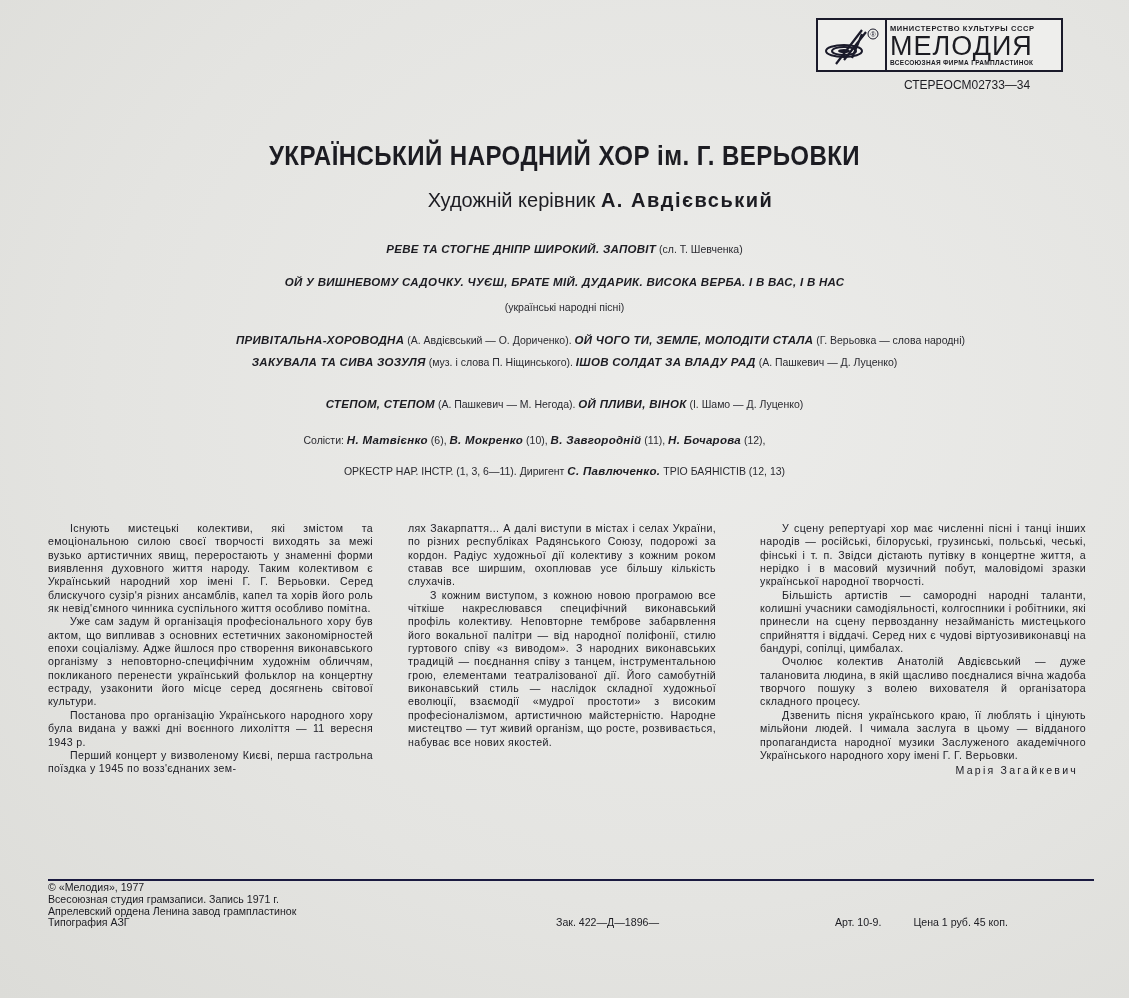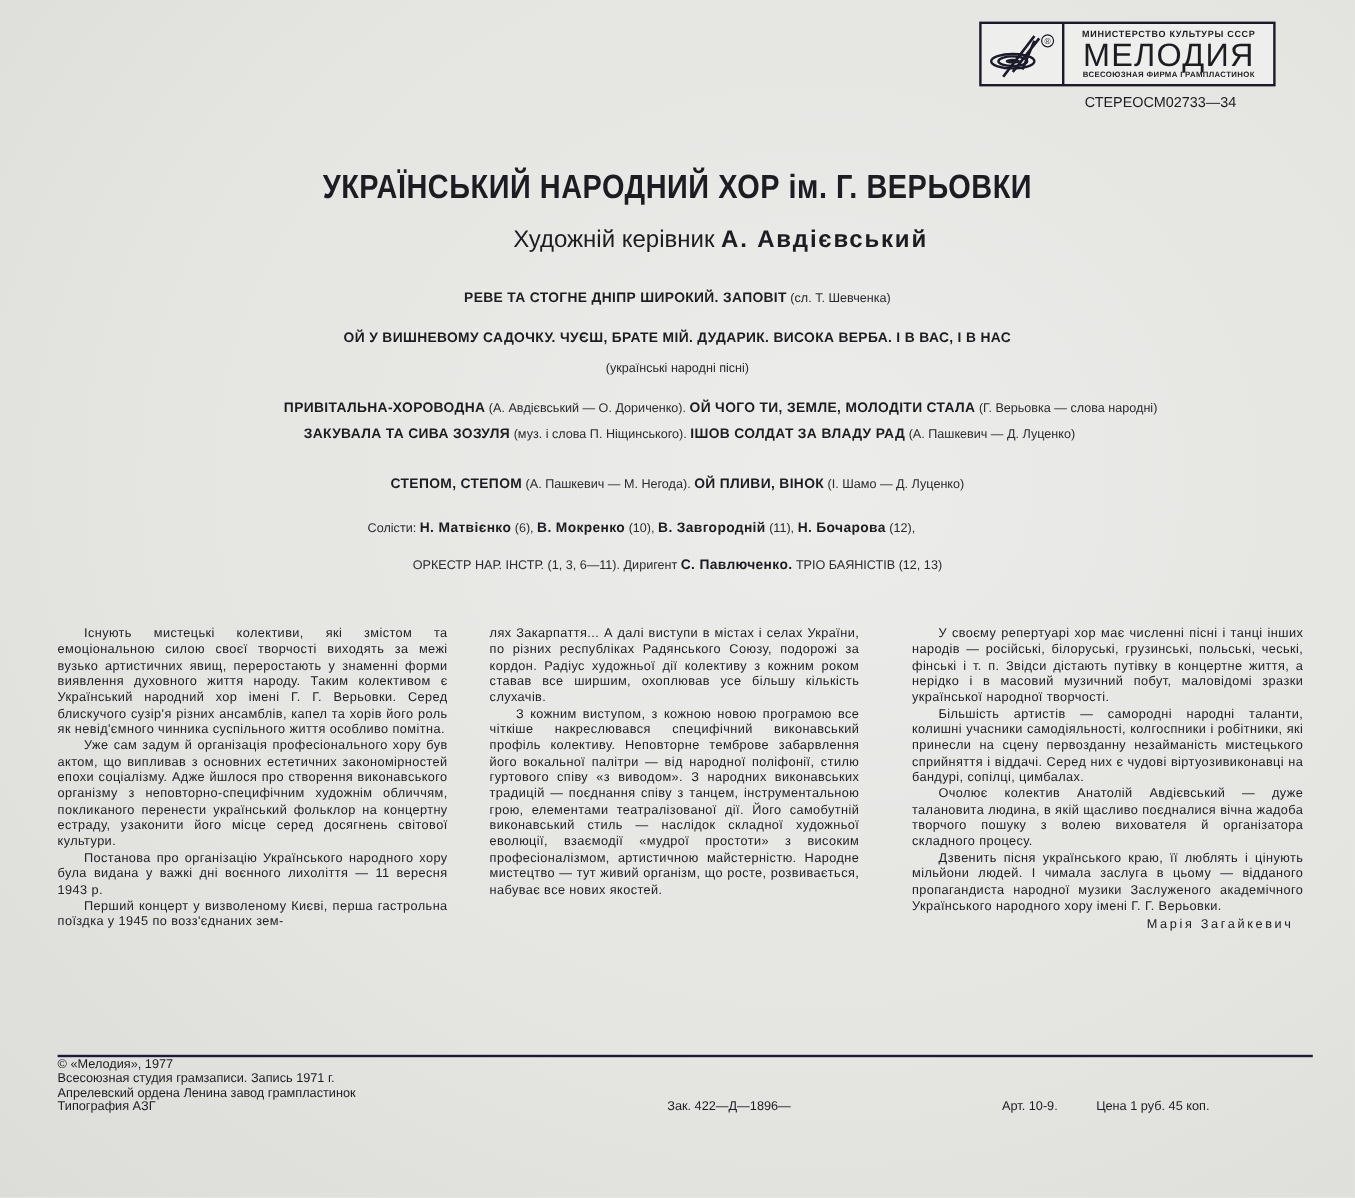--- a/index.html
+++ b/index.html
@@ -17,21 +17,21 @@
   
   .logo {
     position:absolute; left:816px; top:18px; width:243px; height:50px;
     border:2px solid #1a1a2a; display:flex; background:#eeeeec;
   }
   .logo-mark {
     width:67px; height:100%; border-right:2px solid #1a1a2a;
     display:flex; align-items:center; justify-content:center; position:relative;
   }
   .logo-mark svg { width:60px; height:42px; }
-  .logo-text { flex:1; display:flex; flex-direction:column; align-items:center; justify-content:center; padding:0 3px; }
+  .logo-text { flex:1; display:flex; flex-direction:column; justify-content:center; padding:0 3px; }
   .logo-top { font-size:7.5px; font-weight:bold; letter-spacing:0.6px; line-height:9px; }
   .logo-main { font-size:27px; letter-spacing:1px; line-height:26px; font-weight:normal; }
   .logo-bottom { font-size:6.5px; font-weight:bold; letter-spacing:0.3px; line-height:8px; }
   .catalog {
     position:absolute; left:904px; top:78px; font-size:12px;
     display:flex; 
   }
   
   .title {
     position:absolute; left:0; width:1129px; top:140px; text-align:center;
@@ -41,21 +41,21 @@
   .subtitle {
     position:absolute; left:0; width:1129px; top:189px; text-align:center;
     font-size:20px;
     margin-left:36px;
   }
   .subtitle b { letter-spacing:1.5px; }
   .line {
     position:absolute; left:0; width:1129px; text-align:center;
     font-size:11.5px; white-space:nowrap;
   }
-  .line b { font-weight:bold; letter-spacing:0.3px; }
+  .line b { font-weight:bold; letter-spacing:0.3px;font-style:italic; }
   .line span.c { font-size:10.5px; color:#2a2a30; }
   
   .col {
     position:absolute; top:522px; font-size:10.6px; line-height:13.35px;
     text-align:justify; letter-spacing:0.35px; color:#202028;
   }
   .col p { margin:0; text-indent:22px; }
   .col p.noindent { text-indent:0; }
   .col1 { left:48px; width:325px; }
   .col2 { left:408px; width:308px; }
@@ -122,21 +122,21 @@
     <p class="noindent" style="text-indent:22px">Існують мистецькі колективи, які змістом та емоціональною силою своєї творчості виходять за межі вузько артистичних явищ, переростають у знаменні форми виявлення духовного життя народу. Таким колективом є Український народний хор імені Г. Г. Верьовки. Серед блискучого сузір'я різних ансамблів, капел та хорів його роль як невід'ємного чинника суспільного життя особливо помітна.</p>
     <p>Уже сам задум й організація професіонального хору був актом, що випливав з основних естетичних закономірностей епохи соціалізму. Адже йшлося про створення виконавського організму з неповторно-специфічним художнім обличчям, покликаного перенести український фольклор на концертну естраду, узаконити його місце серед досягнень світової культури.</p>
     <p>Постанова про організацію Українського народного хору була видана у важкі дні воєнного лихоліття — 11 вересня 1943 р.</p>
     <p>Перший концерт у визволеному Києві, перша гастрольна поїздка у 1945 по возз'єднаних зем-</p>
   </div>
   <div class="col col2">
     <p class="noindent">лях Закарпаття... А далі виступи в містах і селах України, по різних республіках Радянського Союзу, подорожі за кордон. Радіус художньої дії колективу з кожним роком ставав все ширшим, охоплював усе більшу кількість слухачів.</p>
     <p>З кожним виступом, з кожною новою програмою все чіткіше накреслювався специфічний виконавський профіль колективу. Неповторне темброве забарвлення його вокальної палітри — від народної поліфонії, стилю гуртового співу «з виводом». З народних виконавських традицій — поєднання співу з танцем, інструментальною грою, елементами театралізованої дії. Його самобутній виконавський стиль — наслідок складної художньої еволюції, взаємодії «мудрої простоти» з високим професіоналізмом, артистичною майстерністю. Народне мистецтво — тут живий організм, що росте, розвивається, набуває все нових якостей.</p>
   </div>
   <div class="col col3">
-    <p>У своєму репертуарі хор має численні пісні і танці інших народів — російські, білоруські, грузинські, польські, чеські, фінські і т. п. Звідси дістають путівку в концертне життя, а нерідко і в масовий музичний побут, маловідомі зразки української народної творчості.</p>
+    <p>У сцену репертуарі хор має численні пісні і танці інших народів — російські, білоруські, грузинські, польські, чеські, фінські і т. п. Звідси дістають путівку в концертне життя, а нерідко і в масовий музичний побут, маловідомі зразки української народної творчості.</p>
     <p>Більшість артистів — самородні народні таланти, колишні учасники самодіяльності, колгоспники і робітники, які принесли на сцену первозданну незайманість мистецького сприйняття і віддачі. Серед них є чудові віртуозивиконавці на бандурі, сопілці, цимбалах.</p>
     <p>Очолює колектив Анатолій Авдієвський — дуже талановита людина, в якій щасливо поєдналися вічна жадоба творчого пошуку з волею вихователя й організатора складного процесу.</p>
     <p>Дзвенить пісня українського краю, її люблять і цінують мільйони людей. І чимала заслуга в цьому — відданого пропагандиста народної музики Заслуженого академічного Українського народного хору імені Г. Г. Верьовки.</p>
     <div class="signature">Марія Загайкевич</div>
   </div>
 
   <div class="footer-rule"></div>
   <div class="footer-left">
     <div>© «Мелодия», 1977</div>
     <div>Всесоюзная студия грамзаписи. Запись 1971 г.</div>

